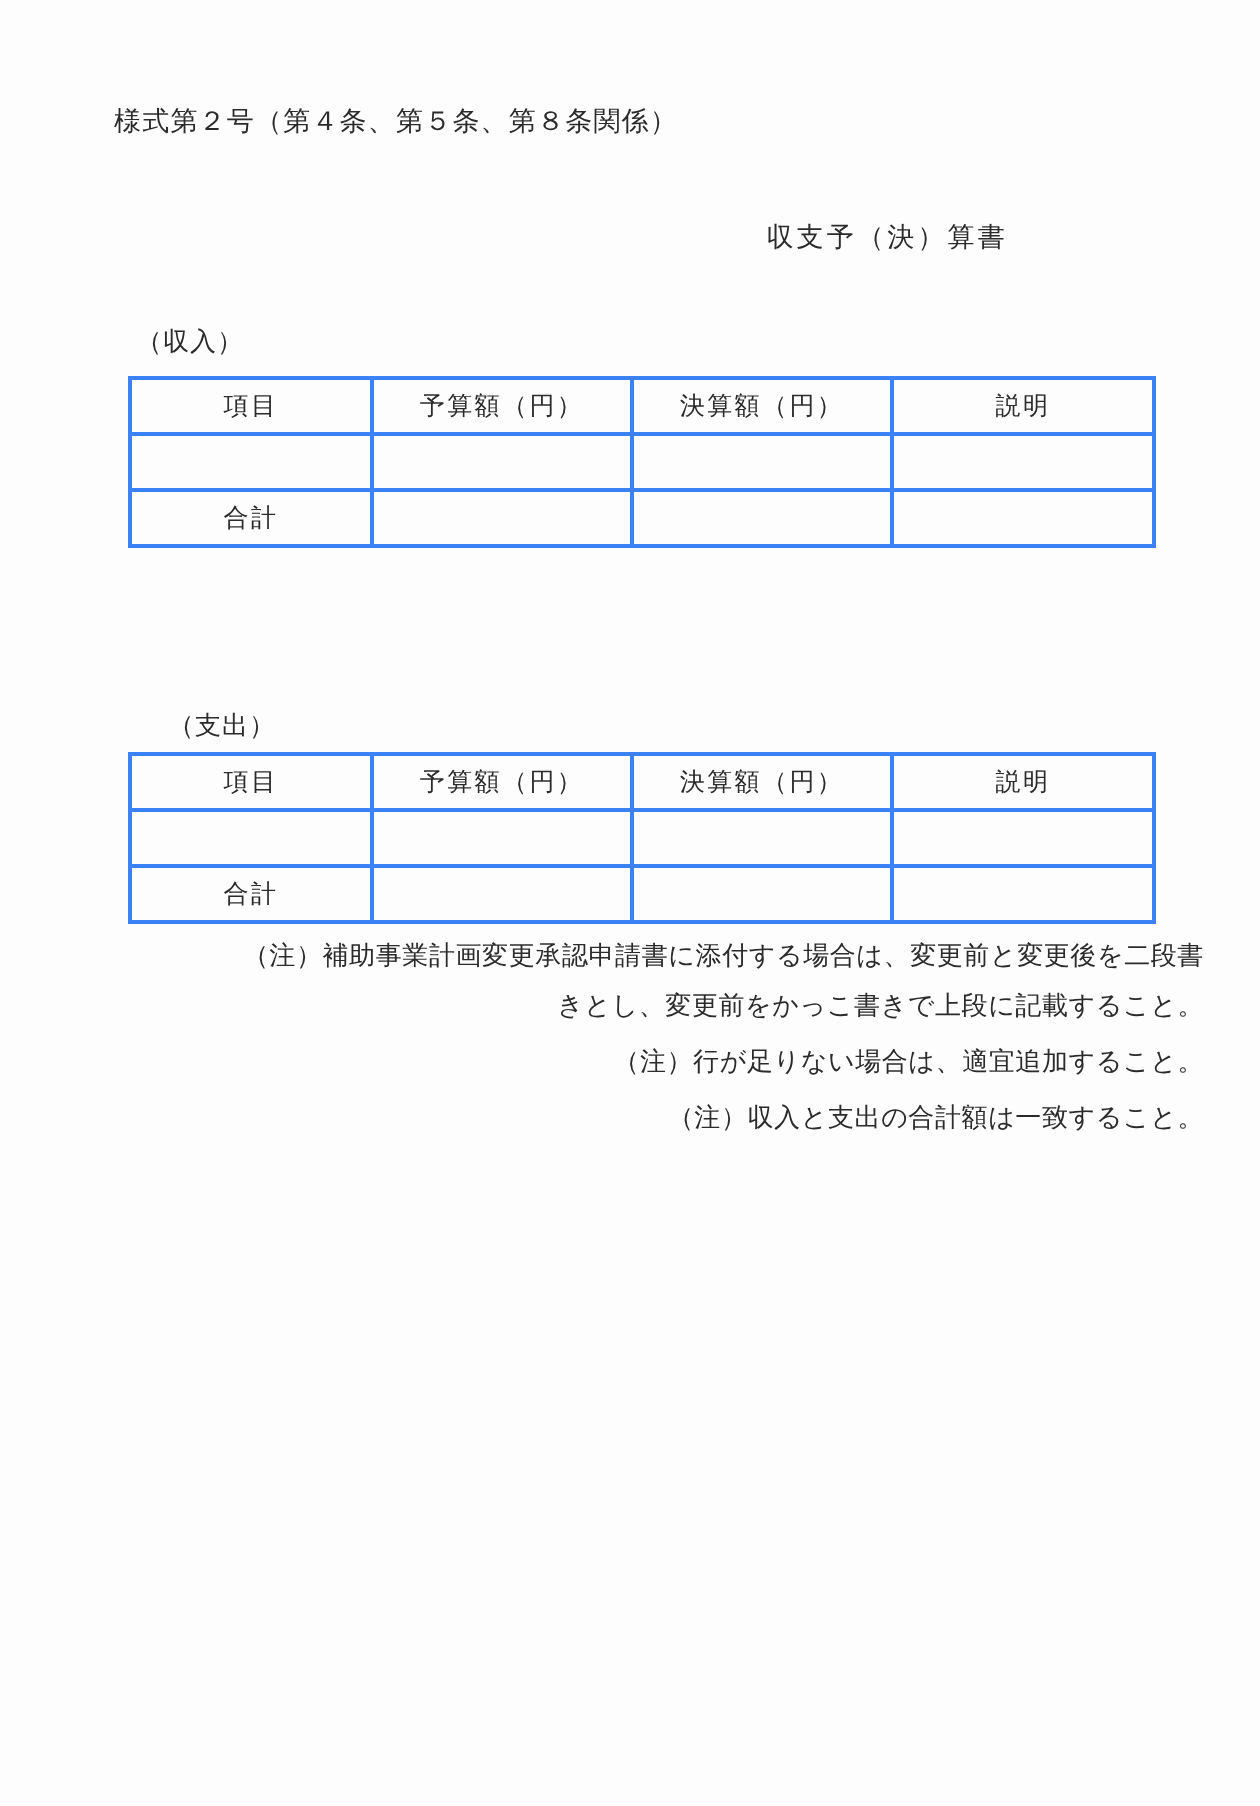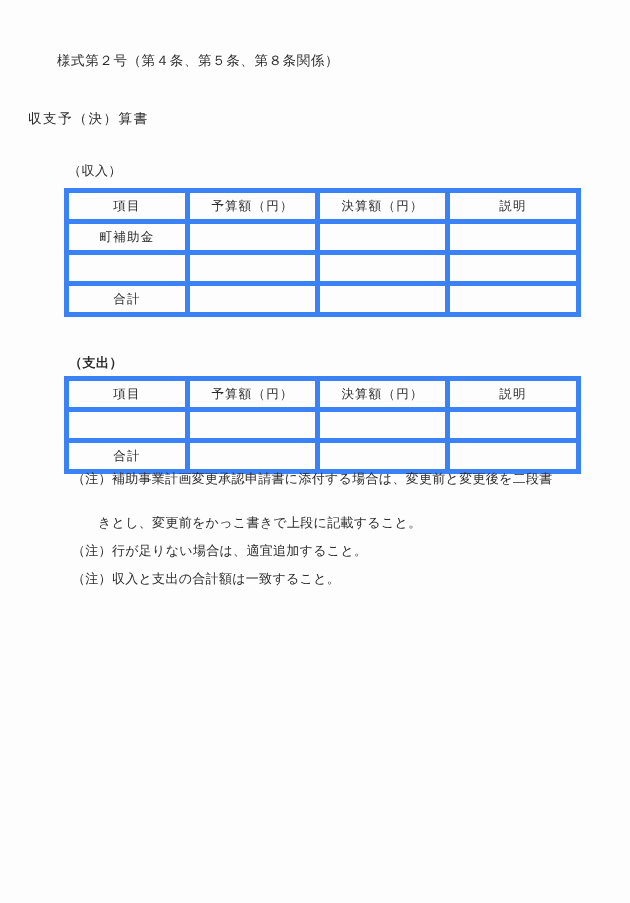--- a/index.html
+++ b/index.html
@@ -33,52 +33,52 @@
     letter-spacing: 0.6px;
     white-space: nowrap;
   }
 
   
   .doc-title {
     position: absolute;
     left: 0;
     right: 0;
     top: 110px;
-    text-align: left;
+    text-align: right;
     font-size: 13.5px;
     letter-spacing: 1.6px;
     padding-left: 28px;
   }
 
   
   .section-label {
     position: absolute;
     font-size: 13px;
     letter-spacing: 0.5px;
     white-space: nowrap;
     text-align: center;
   }
   .section-label.income { left: 68px; top: 162px; }
-  .section-label.expense { left: 69px; top: 354px; font-weight: bold; }
+  .section-label.expense { left: 84px; top: 354px; }
 
   
   .ledger-table {
     position: absolute;
     left: 64px;
     width: 512px;
     border-collapse: collapse;
     table-layout: fixed;
     font-size: 12.5px;
   }
   .ledger-table.income  { top: 188px; }
   .ledger-table.expense { top: 376px; }
 
   .ledger-table td,
   .ledger-table th {
-    border: 5px solid #3b82f6;
+    border: 2px solid #3b82f6;
     height: 26px;
     text-align: center;
     vertical-align: middle;
     font-weight: normal;
     letter-spacing: 1.2px;
     padding: 0 2px;
   }
 
   .col-item  { width: 121px; }
   .col-budget{ width: 130px; }
@@ -88,31 +88,31 @@
   .cell-empty { }
 
   
   .notes {
     position: absolute;
     left: 72px;
     top: 466px;
     width: 530px;
     font-size: 13px;
     letter-spacing: 0.3px;
+    text-align: right;
   }
   .note {
     margin-bottom: 3px;
     line-height: 25px;
   }
   .note-line {
     white-space: nowrap;
   }
   .note-line.cont {
     padding-left: 26px;
-    margin-top: 19px;
   }
 </style>
 </head>
 <body>
 
 <div class="page">
 
   <div class="form-no">様式第２号（第４条、第５条、第８条関係）</div>
 
   <div class="doc-title">収支予（決）算書</div>
@@ -128,26 +128,20 @@
     </colgroup>
     <thead>
       <tr>
         <th>項目</th>
         <th>予算額（円）</th>
         <th>決算額（円）</th>
         <th>説明</th>
       </tr>
     </thead>
     <tbody>
-      <tr>
-        <td>町補助金</td>
-        <td class="cell-empty"></td>
-        <td class="cell-empty"></td>
-        <td class="cell-empty"></td>
-      </tr>
       <tr>
         <td class="cell-empty"></td>
         <td class="cell-empty"></td>
         <td class="cell-empty"></td>
         <td class="cell-empty"></td>
       </tr>
       <tr>
         <td>合計</td>
         <td class="cell-empty"></td>
         <td class="cell-empty"></td>

